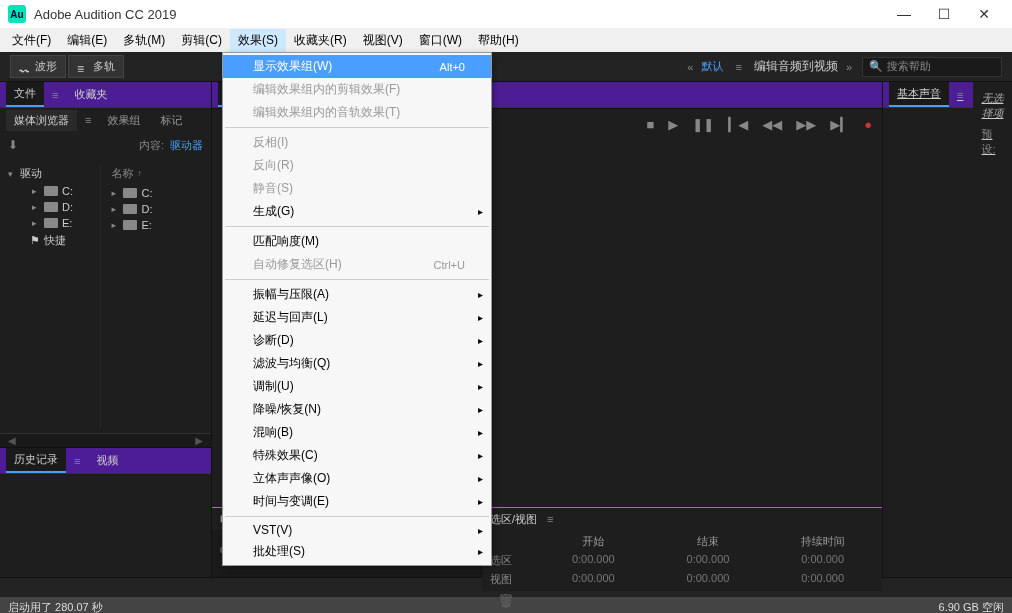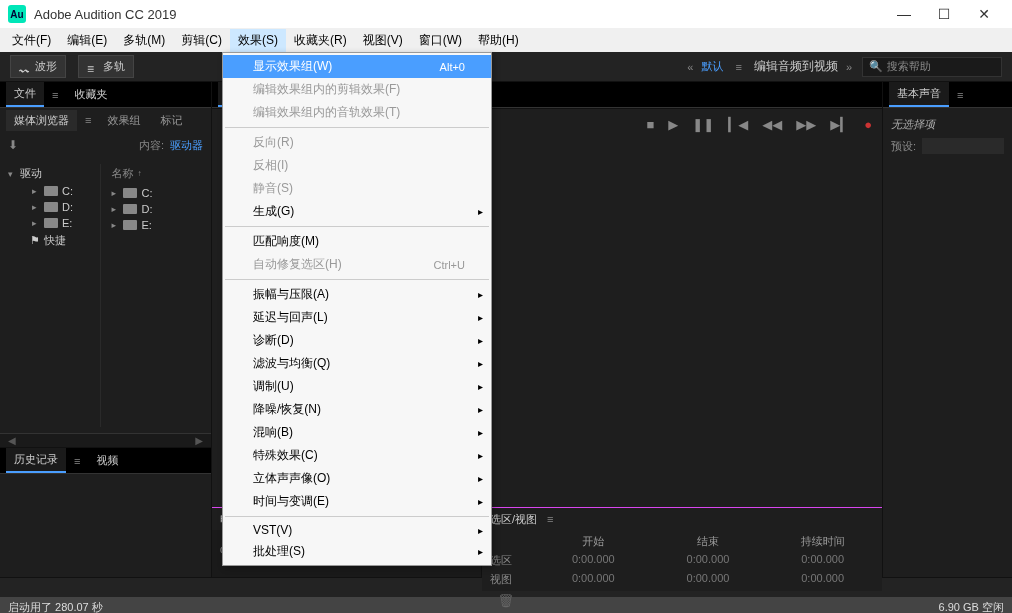--- a/index.html
+++ b/index.html
@@ -12,40 +12,40 @@
 .win-controls { display: flex; gap: 0; }
 .win-btn { width: 40px; height: 28px; display: flex; align-items: center; justify-content: center; font-size: 14px; cursor: pointer; }
 
 
 .menubar { height: 24px; background: #f0f0f0; display: flex; align-items: center; padding: 0 4px; color: #000; font-size: 12px; }
 .menu-item { padding: 3px 8px; cursor: pointer; }
 .menu-item.active { background: #cde8ff; }
 
 
 .toolbar { height: 30px; background: #232323; border-bottom: 1px solid #111; display: flex; align-items: center; padding: 0 10px; gap: 10px; }
-.tb-btn-group { display: flex; gap: 12px; }
+.tb-btn-group { display: flex; gap: 2px; }
 .tb-btn { padding: 3px 8px; background: #333; border: 1px solid #444; font-size: 11px; display: flex; align-items: center; gap: 4px; cursor: pointer; }
 .tb-icon { width: 12px; height: 10px; display: inline-block; }
 .tb-wave::before { content: "〰"; font-size: 10px; }
 .tb-multi::before { content: "≡"; font-size: 12px; }
 .spacer { flex: 1; }
 .preset-area { display: flex; align-items: center; gap: 8px; }
 .preset-label { color: #4a9eff; font-size: 11px; }
 .search-box { width: 140px; height: 20px; background: #1a1a1a; border: 1px solid #333; display: flex; align-items: center; padding: 0 6px; font-size: 11px; color: #888; }
 .search-box .icon { margin-right: 4px; font-size: 11px; }
 .dbl-arrow { font-size: 11px; color: #888; cursor: pointer; }
 
 
 .main { display: flex; height: 495px; background: #1e1e1e; }
 .left-pane { width: 212px; display: flex; flex-direction: column; border-right: 1px solid #111; }
 .center-pane { flex: 1; display: flex; flex-direction: column; position: relative; }
-.right-pane { width: 130px; border-left: 1px solid #111; display: flex; flex-direction: column; }
-
-
-.panel-tabrow { height: 26px; background: #000000; display: flex; align-items: center; padding: 0 6px; gap: 4px; border-bottom: 1px solid #333; }
+.right-pane { width: 130px; border-left: 1px solid #111; display: flex; flex-direction: row; text-decoration: underline; }
+
+
+.panel-tabrow { height: 26px; background: #4c1d95; display: flex; align-items: center; padding: 0 6px; gap: 4px; border-bottom: 1px solid #333; }
 .panel-tab { padding: 4px 8px; font-size: 11px; color: #ccc; cursor: pointer; }
 .panel-tab.active { background: #1a1a1a; border-bottom: 2px solid #4a9eff; }
 .panel-menu-icon { color: #888; font-size: 11px; padding: 0 4px; cursor: pointer; }
 
 .sub-tabs { height: 24px; background: #1e1e1e; display: flex; align-items: center; padding: 0 6px; gap: 4px; font-size: 11px; }
 .sub-tab { padding: 3px 8px; color: #999; cursor: pointer; }
 .sub-tab.active { background: #2a2a2a; color: #ccc; }
 
 .toolbar-row { height: 26px; background: #1e1e1e; display: flex; align-items: center; padding: 0 8px; gap: 8px; font-size: 11px; color: #888; }
 .content-row { display: flex; align-items: center; gap: 6px; }
@@ -354,24 +354,24 @@
       <span class="shortcut">Alt+0</span>
     </div>
     <div class="dd-item disabled">
       <span>编辑效果组内的剪辑效果(F)</span>
     </div>
     <div class="dd-item disabled">
       <span>编辑效果组内的音轨效果(T)</span>
     </div>
     <div class="dd-sep"></div>
     <div class="dd-item disabled">
+      <span>反相(I)</span>
+    </div>
+    <div class="dd-item disabled">
       <span>反向(R)</span>
-    </div>
-    <div class="dd-item disabled">
-      <span>反相(I)</span>
     </div>
     <div class="dd-item disabled">
       <span>静音(S)</span>
     </div>
     <div class="dd-item">
       <span>生成(G)</span>
       <span class="sub-arrow">▸</span>
     </div>
     <div class="dd-sep"></div>
     <div class="dd-item">

